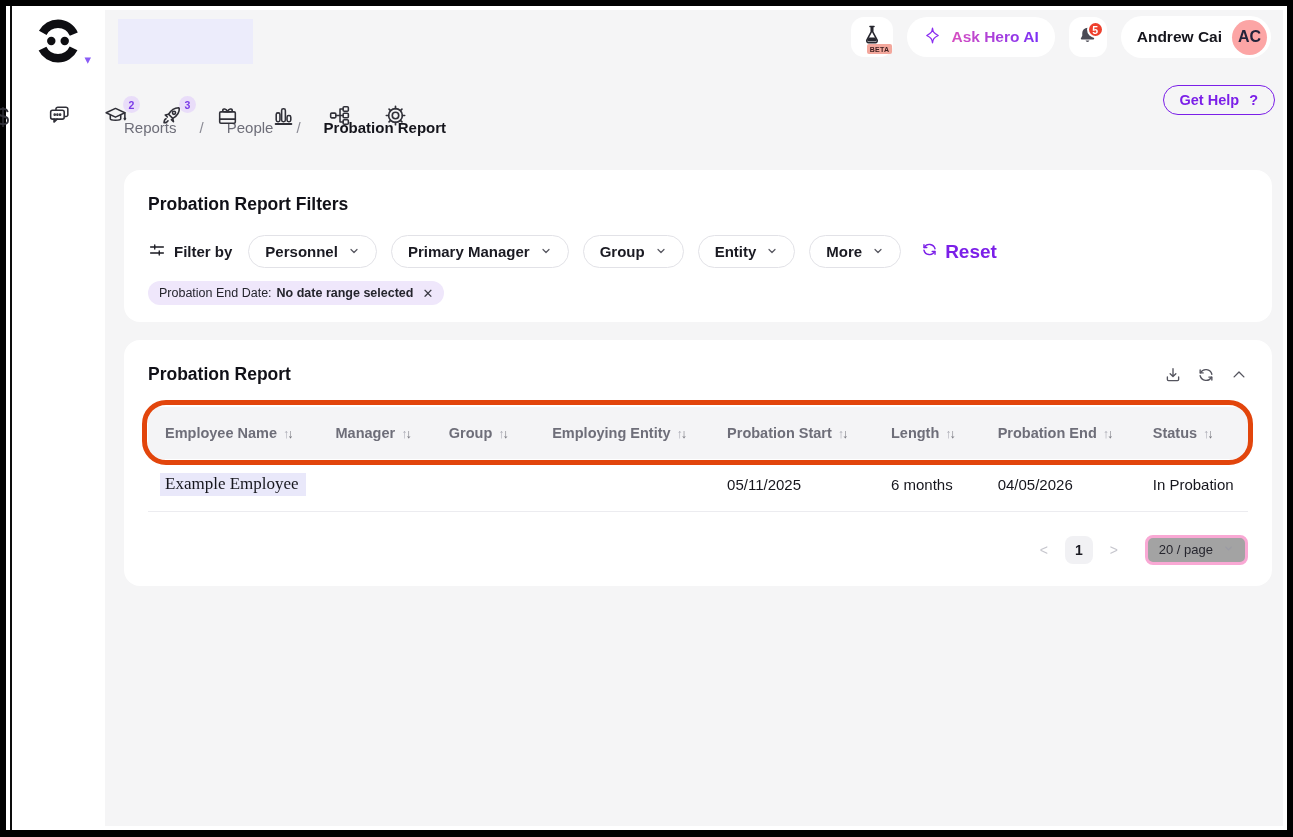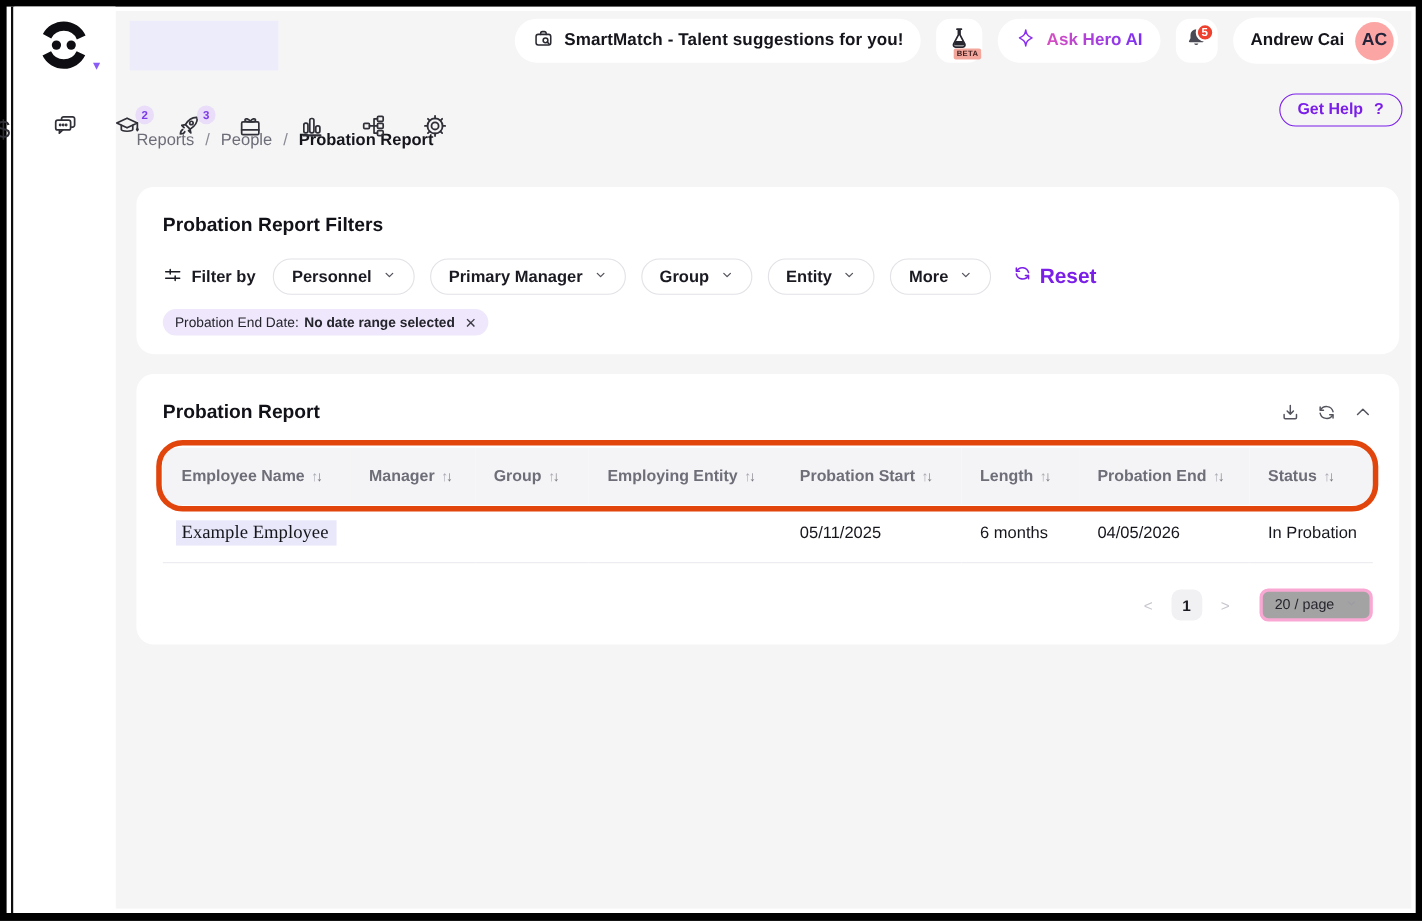--- a/index.html
+++ b/index.html
@@ -27,21 +27,21 @@
   .icon-btn { position:relative; background:#fff; border-radius:13px; height:40px; width:42px; display:flex; align-items:center; justify-content:center; cursor:pointer; }
   .beta-tag { position:absolute; right:1px; bottom:3px; background:#f3a79c; color:#402020; font-size:7px; font-weight:bold; padding:1.5px 3px; border-radius:2px; letter-spacing:.3px; }
   .ask-hero { font-size:15.5px; font-weight:bold; background:linear-gradient(90deg,#d84fc0,#7b2ff6); -webkit-background-clip:text; background-clip:text; color:transparent; }
   .bell-badge { position:absolute; top:4px; right:3px; background:#ee402d; color:#fff; min-width:17px; height:17px; border-radius:9px; font-size:10.5px; font-weight:bold; display:flex; align-items:center; justify-content:center; border:2px solid #fff; }
   .user-pill { background:#fff; border-radius:21px; height:42px; display:flex; align-items:center; padding:3px 4px 3px 16px; gap:10px; cursor:pointer; }
   .user-pill b { font-size:15.5px; color:#15151c; }
   .avatar { width:35px; height:35px; border-radius:50%; background:#fca5a5; color:#23233a; font-size:16px; font-weight:bold; display:flex; align-items:center; justify-content:center; }
 
   .get-help { position:absolute; top:75px; right:8px; height:30px; padding:0 16px; border:1.4px solid #7b1fe8; border-radius:16px; background:transparent; color:#7b1fe8; font-size:14.5px; font-weight:bold; display:flex; align-items:center; gap:10px; cursor:pointer; font-family:inherit; }
 
-  .breadcrumb { position:absolute; left:19px; top:109px; display:flex; align-items:center; gap:10px; font-size:15px; }
+  .breadcrumb { position:absolute; left:19px; top:109px; display:flex; align-items:center; gap:23px; font-size:15px; }
   .crumb { color:#6d6d78; cursor:pointer; }
   .crumb-sep { color:#8b8b95; }
   .crumb-current { color:#15151c; font-weight:bold; }
 
   .card { position:absolute; left:19px; right:11px; background:#fff; border-radius:16px; }
   .card-filters { top:160px; height:152px; padding:24px; }
   .card-report { top:330px; height:246px; padding:24px; }
   .card-title { font-size:17.5px; font-weight:bold; color:#111118; }
 
   .filter-row { display:flex; align-items:center; gap:14px; margin-top:20px; }
@@ -184,29 +184,20 @@
               <path d="M12 5.4V3.2M12 20.8v-2.2M5.4 12H3.2M20.8 12h-2.2M7.3 7.3 5.8 5.8M18.2 18.2l-1.5-1.5M16.7 7.3l1.5-1.5M5.8 18.2l1.5-1.5"></path>
             </svg></span>
       </div>
     </div>
   </div>
 
   <div class="main">
     <div class="company-block"></div>
 
     <div class="topbar">
-      <div class="pill-btn">
-        <span><svg width="20" height="20" viewBox="0 0 24 24" fill="none" stroke="#2a2a32" stroke-width="1.7" stroke-linecap="round" stroke-linejoin="round">
-              <rect x="4" y="7.5" width="16" height="11.5" rx="2.4"></rect>
-              <path d="M9 7.5V6.4A1.9 1.9 0 0 1 10.9 4.5h2.2A1.9 1.9 0 0 1 15 6.4v1.1"></path>
-              <circle cx="14.3" cy="14" r="2.6"></circle>
-              <path d="m16.3 16 1.6 1.6"></path>
-            </svg></span>
-        <b>SmartMatch - Talent suggestions for you!</b>
-      </div>
       <div class="icon-btn">
         <span><svg width="22" height="22" viewBox="0 0 24 24" fill="none" stroke="#26262e" stroke-width="1.7" stroke-linecap="round" stroke-linejoin="round">
               <path d="M9.8 2.8h4.4M11.2 2.8v5.7l-4.7 8.8a2.2 2.2 0 0 0 1.9 3.2h7.2a2.2 2.2 0 0 0 1.9-3.2l-4.7-8.8V2.8"></path>
               <path d="M8.4 14.6h7.2l1.3 2.5a1.3 1.3 0 0 1-1.1 1.9H8.2a1.3 1.3 0 0 1-1.1-1.9Z" fill="#26262e" stroke="none"></path>
             </svg></span>
         <span class="beta-tag">BETA</span>
       </div>
       <div class="pill-btn">
         <span><svg width="19" height="19" viewBox="0 0 24 24" fill="none" stroke="#8b2ff0" stroke-width="1.7" stroke-linejoin="round">
               <path d="M12 2.8c.6 5 1.7 6.2 7.2 9.2-5.5 3-6.6 4.2-7.2 9.2-.6-5-1.7-6.2-7.2-9.2 5.5-3 6.6-4.2 7.2-9.2Z"></path>

